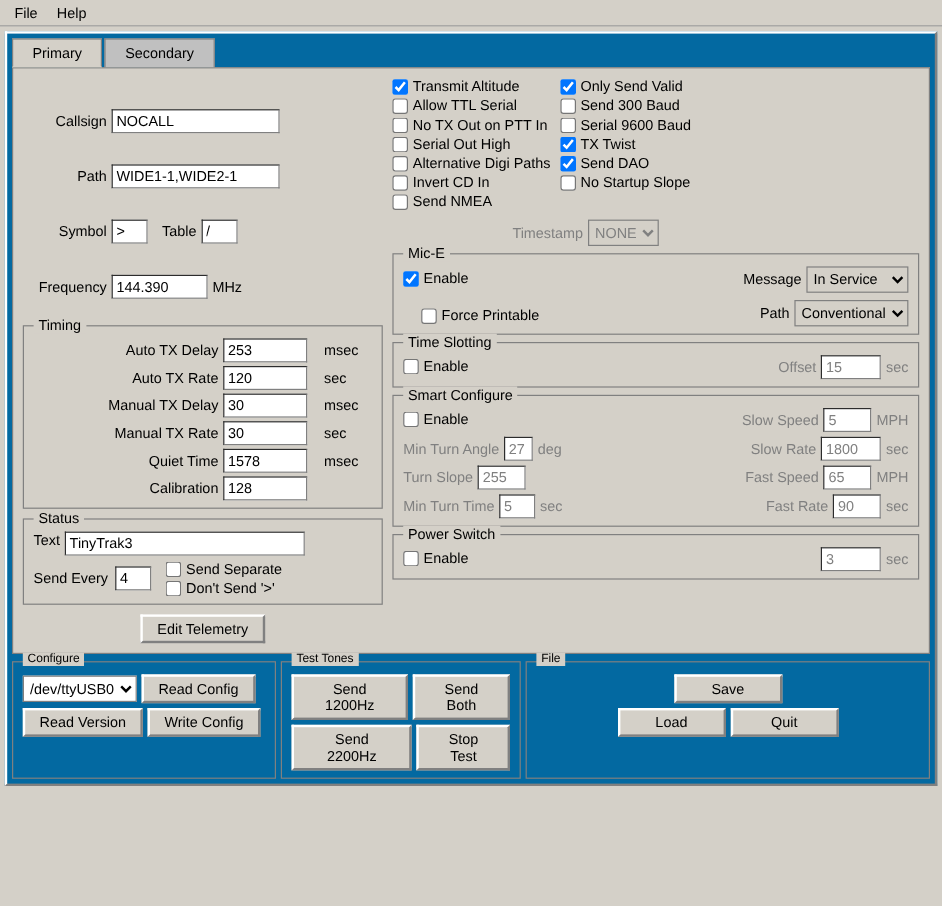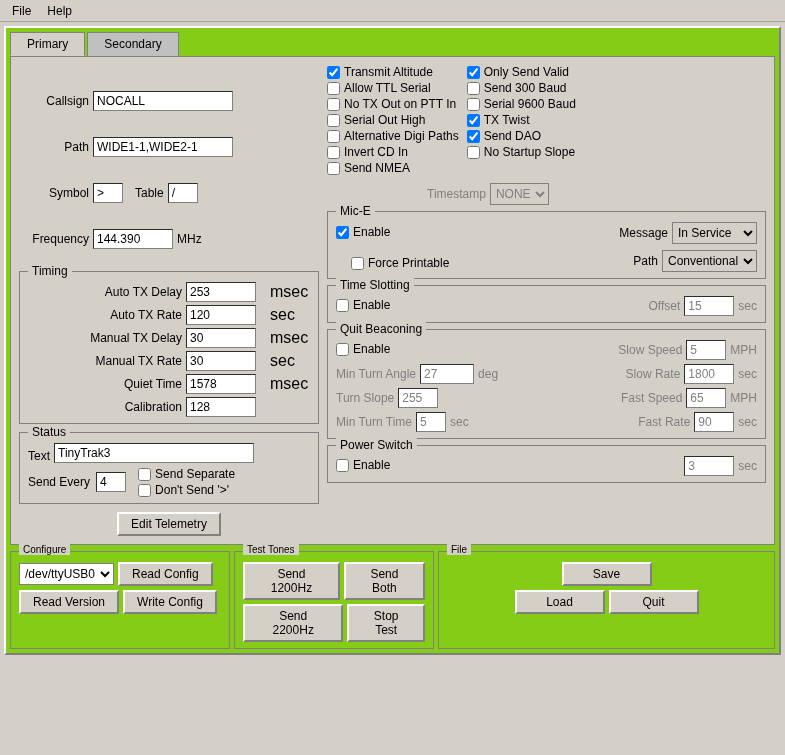--- a/index.html
+++ b/index.html
@@ -18,21 +18,21 @@
       align-items: center;
       height: 22px;
       padding: 0 4px;
     }
     .menubar-item {
       padding: 2px 8px;
       cursor: pointer;
       font-size: 12px;
     }
     .main-window {
-      background: #84cc16;
+      background: #0369a1;
       border: 2px solid #ffffff;
       border-right-color: #808080;
       border-bottom-color: #808080;
       margin: 4px;
       padding: 4px;
     }
     .tab-bar {
       display: flex;
       margin-bottom: 0;
     }
@@ -102,21 +102,21 @@
       font-size: 12px;
     }
     .group-content { margin-top: 4px; }
     .timing-grid {
       display: grid;
       grid-template-columns: auto 80px 40px;
       align-items: center;
       gap: 3px 4px;
     }
     .timing-label { text-align: right; font-size: 12px; }
-    .timing-unit { font-size: 16px; }
+    .timing-unit { font-size: 12px; }
     select {
       background: #d4d0c8;
       border: 1px solid #808080;
       height: 22px;
       font-size: 12px;
       padding: 1px;
     }
     button {
       background: #d4d0c8;
       border: 2px solid;
@@ -141,21 +141,21 @@
       position: absolute;
       top: -8px;
       left: 8px;
       background: #d4d0c8;
       padding: 0 4px;
       font-size: 10px;
     }
     .bottom-panel-content { margin-top: 4px; }
     .status-row {
       display: flex;
-      align-items: flex-end;
+      align-items: flex-start;
       margin-bottom: 4px;
     }
     .send-every-row {
       display: flex;
       align-items: center;
       gap: 6px;
     }
     .edit-tel-row {
       display: flex;
       justify-content: center;
@@ -381,37 +381,37 @@
             </label>
             <div style="display:flex; align-items:center;">
               <span style="color:#808080; margin-right:4px;">Offset</span>
               <input type="text" style="width: 50px; color: rgb(128, 128, 128);" disabled="" value="15">
               <span style="color:#808080; margin-left:4px;">sec</span>
             </div>
           </div>
         </div>
 
         <div class="group-box" style="margin-bottom:6px;">
-          <span class="group-box-title">Quit Beaconing</span>
+          <span class="group-box-title">Smart Configure</span>
           <div class="group-content">
             <div style="display:flex; align-items:center; justify-content:space-between; margin-bottom:4px;">
               <label class="checkbox-row">
                 <input type="checkbox" style="">
                 <span>Enable</span>
               </label>
               <div style="display:flex; align-items:center;">
                 <span style="color:#808080; margin-right:4px;">Slow Speed</span>
                 <input type="text" style="width: 40px; color: rgb(128, 128, 128);" disabled="" value="5">
                 <span style="color:#808080; margin-left:4px;">MPH</span>
               </div>
             </div>
             <div style="display:flex; align-items:center; justify-content:space-between; margin-bottom:4px;">
               <div style="display:flex; align-items:center;">
                 <span style="color:#808080; margin-right:4px;">Min Turn Angle</span>
-                <input type="text" style="width: 54px; color: rgb(128, 128, 128);" disabled="" value="27">
+                <input type="text" style="width: 24px; color: rgb(128, 128, 128);" disabled="" value="27">
                 <span style="color:#808080; margin-left:4px;">deg</span>
               </div>
               <div style="display:flex; align-items:center;">
                 <span style="color:#808080; margin-right:4px;">Slow Rate</span>
                 <input type="text" style="width: 50px; color: rgb(128, 128, 128);" disabled="" value="1800">
                 <span style="color:#808080; margin-left:4px;">sec</span>
               </div>
             </div>
             <div style="display:flex; align-items:center; justify-content:space-between; margin-bottom:4px;">
               <div style="display:flex; align-items:center;">

